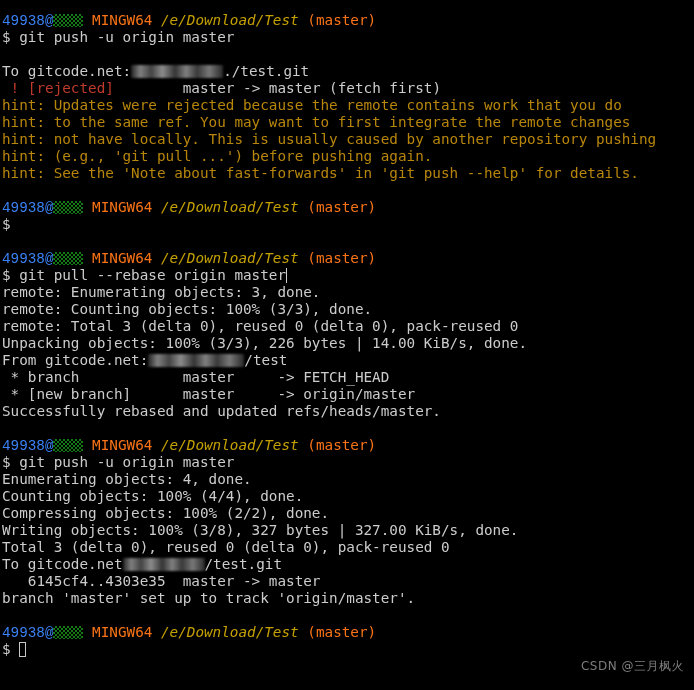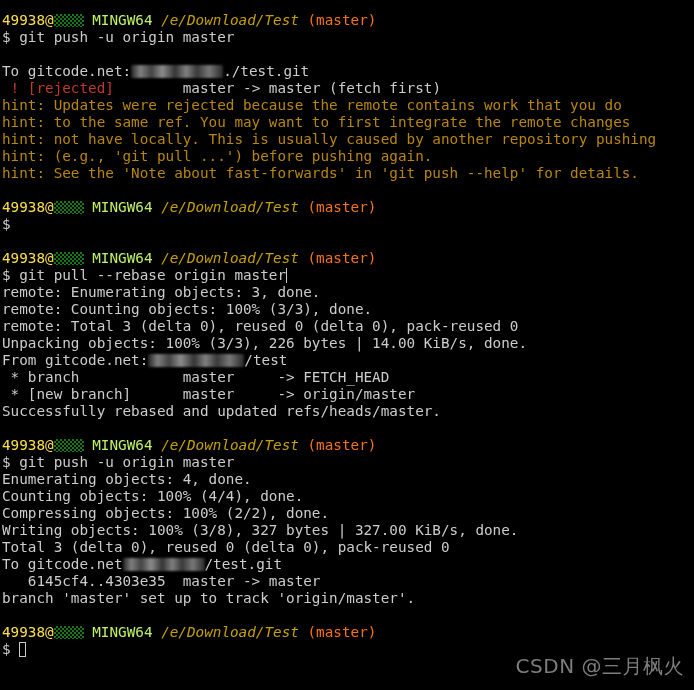--- a/index.html
+++ b/index.html
@@ -33,22 +33,22 @@
     white-space: pre;
     height: 17px;
     line-height: 17px;
     font-size: 14.3px;
     overflow: visible;
   }
   .line.blank {
     height: 17px;
   }
   
-  .c-green   { color: #fde047; }
-  .c-magenta { color: #bef264; }
+  .c-green   { color: #3b82f6; font-family: Liberation Mono, monospace; }
+  .c-magenta { color: #f97316; }
   .c-yellow  { color: #c4a000; font-style: italic; }
   .c-teal    { color: #f97316; }
   .c-white   { color: #cccccc; }
   .c-red     { color: #c0392b; margin-top: 40px; }
   .c-hint    { color: #b8860b; }
 
   
   .mosaic-host {
     display: inline-block;
     width: 30px;
@@ -98,21 +98,21 @@
     box-sizing: border-box;
     vertical-align: -3px;
     background: transparent;
   }
   #watermark {
     position: absolute;
     right: 10px;
     bottom: 14px;
     color: #7d7d7d;
     font-family: "DejaVu Sans", "Liberation Sans", sans-serif;
-    font-size: 20px;
+    font-size: 12px;
     line-height: 20px;
     white-space: pre;
     letter-spacing: 0.5px;
   }
 </style>
 </head>
 <body>
 
 <div id="terminal">
 

